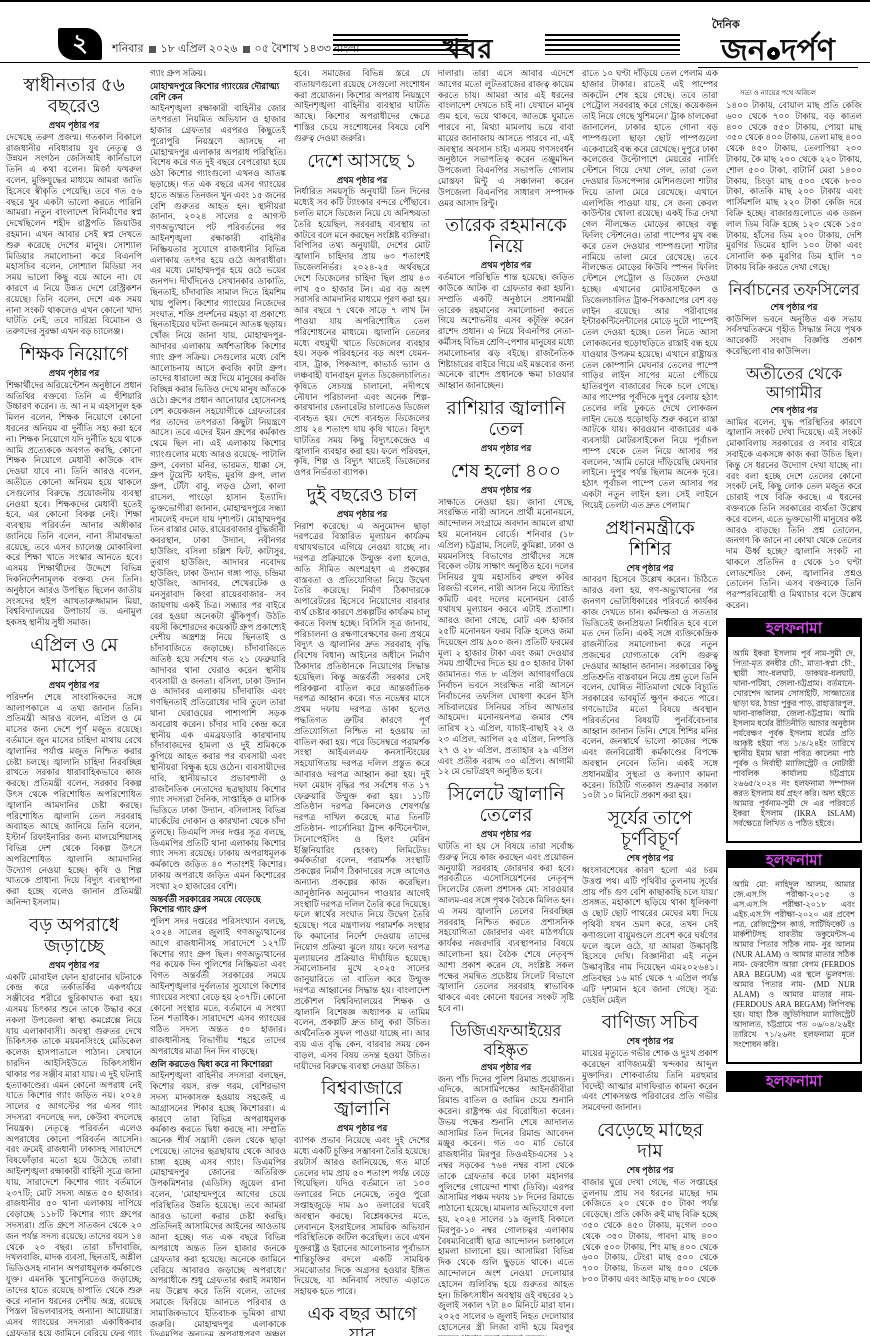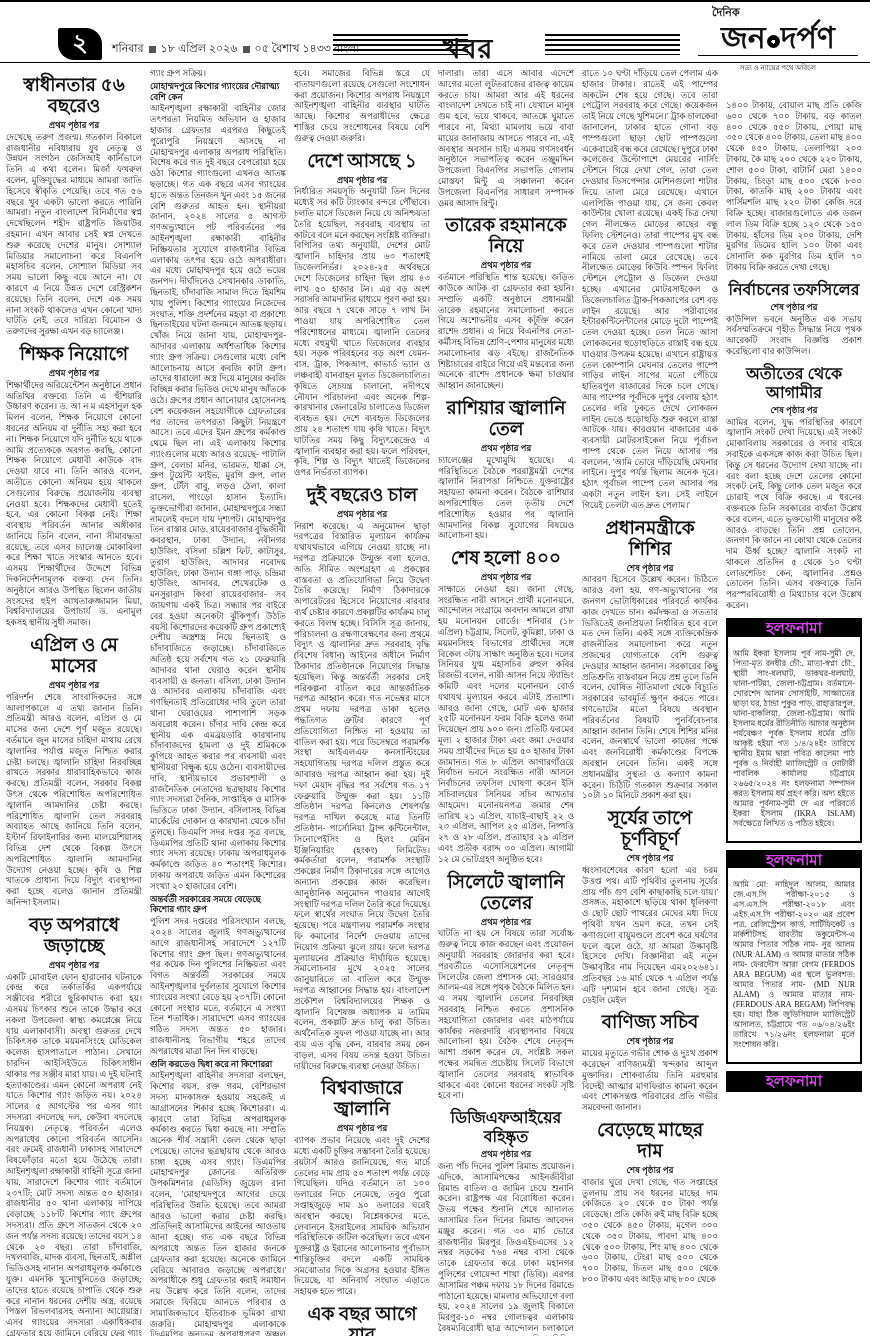--- a/index.html
+++ b/index.html
@@ -13,33 +13,33 @@
       display:flex;align-items:center;justify-content:center;font-family:"Liberation Sans",sans-serif;}
   #dateline{position:absolute;left:112px;top:38px;font-size:11px;white-space:nowrap;
       font-family:"Liberation Sans",sans-serif;}
   .sqsep{display:inline-block;width:7px;height:7px;background:#555;margin:0 5px;vertical-align:middle;}
   .rulestack{position:absolute;top:32px;width:135px;height:24px;
       background:repeating-linear-gradient(to bottom,#000 0 1.5px,transparent 1.5px 5px);}
   #rules-left{left:333px;}
   #rules-right{left:545px;}
   #section-title{position:absolute;left:468px;top:26px;transform:translateX(-50%);
       font-size:27px;font-weight:bold;letter-spacing:1px;}
-  #masthead{position:absolute;right:12px;top:2px;width:160px;text-align:center;}
+  #masthead{position:absolute;right:12px;top:14px;width:160px;text-align:center;}
   #masthead .pre{font-size:11px;font-weight:bold;text-align:left;margin-left:14px;}
   #masthead .name{font-size:30px;font-weight:bold;line-height:30px;white-space:nowrap;}
   #masthead .emblem{display:inline-block;width:13px;height:13px;border-radius:50%;
       background:radial-gradient(circle at 50% 50%,#fff 0 2px,#000 2px);vertical-align:middle;margin:0 1px;}
-  #masthead .tagline{font-size:7px;border-top:1px solid #000;margin-top:2px;padding-top:6px;}
+  #masthead .tagline{font-size:7px;border-top:1px solid #000;margin-top:2px;padding-top:19px;}
   #header-rule{position:absolute;left:0;top:60px;width:870px;border-top:1.5px solid #000;}
   
   #cols{position:absolute;left:6px;top:66px;width:858px;height:1268px;display:flex;gap:8px;}
   .col{width:136px;height:1268px;overflow:hidden;text-align:justify;
        font-size:8.6px;line-height:10.8px;}
   .col-offset{padding-top:32px;box-sizing:border-box;}
-  .headline{font-weight:bold;text-align:center;font-size:18.5px;line-height:21px;
+  .headline{font-weight:normal;text-align:center;font-size:18.5px;line-height:21px;
       margin:7px 0 3px 0;text-align:center;letter-spacing:0;}
   .headline.small{font-size:16px;line-height:19px;}
   .contlabel{font-weight:bold;font-size:8.6px;margin:0 0 1px 0;text-align:center;}
   .para{margin:0 0 2px 0;}
   .subhead{font-weight:bold;margin:2px 0 1px 0;text-align:left;}
   .notice{border:2px solid #000;margin:7px 0 6px 0;}
   .notice-title{background:#000;color:#d946ef;text-align:center;font-weight:bold;
       font-size:15px;padding:3px 0;}
   .notice-body{padding:12px 5px;font-size:8px;line-height:10px;text-align:justify;}
 </style>
@@ -104,21 +104,20 @@
         <div class="para">ব্যাপক প্রভাব নিয়েছে এবং দুই দেশের মধ্যে একটি চুক্তির সম্ভাবনা তৈরি হয়েছে। রয়টার্স আরও জানিয়েছে, গত মার্চে তেলের দাম প্রায় ৫০ শতাংশ পর্যন্ত বেড়ে গিয়েছিল। যদিও বর্তমানে তা ১০০ ডলারের নিচে নেমেছে, তবুও পুরো সপ্তাহজুড়ে দাম ৯০ ডলারের ঘরেই অবস্থান করছে। বিশ্লেষকদের মতে, লেবাননে ইসরাইলের সামরিক অভিযান পরিস্থিতিকে জটিল করেছিল। তবে এখন যুক্তরাষ্ট্র ও ইরানের আলোচনার পূর্বাভাস শান্তিচুক্তির বদলে একটি সাময়িক সমঝোতার দিকে অগ্রসর হওয়ার ইঙ্গিত দিয়েছে, যা অনিবার্য সংঘাত এড়াতে সহায়ক হতে পারে।</div>
         <div class="headline">এক বছর আগে যার</div>
       </div>
     <div class="col">
         <div class="para">দালারা। তারা এসে আবার এদেশে আগের মতো লুটতরাজের রাজত্ব কায়েম করতে চায়। আমরা আর এই ধরনের বাংলাদেশ দেখতে চাই না। যেখানে মানুষ গুম হবে, ভয়ে থাকবে, আতঙ্কে ঘুমাতে পারবে না, মিথ্যা মামলায় ভয়ে বাবা মায়ের জানাজায় আসতে পারবে না, এই অবস্থার অবসান চাই। এসময় গণসংবর্ধন অনুষ্ঠানে সভাপতিত্ব করেন তঞ্জুমদ্দিন উপজেলা বিএনপির সভাপতি গোলাম মোস্তফা মিন্টু এ সঞ্চালনা করেন উপজেলা বিএনপির সাধারণ সম্পাদক ওমর আসাদ রিন্টু।</div>
         <div class="headline">তারেক রহমানকে নিয়ে</div>
         <div class="contlabel">প্রথম পৃষ্ঠার পর</div>
         <div class="para">বর্তমানে পরিস্থিতি শান্ত হয়েছে। জড়িত কাউকে আটক বা গ্রেফতার করা হয়নি। সম্প্রতি একটি অনুষ্ঠানে প্রধানমন্ত্রী তারেক রহমানের সমালোচনা করতে গিয়ে অশোভনীয় এসব কটূক্তি করেন রাশেদ প্রধান। এ নিয়ে বিএনপির নেতা-কর্মীসহ বিভিন্ন শ্রেণি-পেশার মানুষের মধ্যে সমালোচনার ঝড় বইছে। রাজনৈতিক শিষ্টাচারের বাইরে গিয়ে এই মন্তব্যের জন্য অনেকে রাশেদ প্রধানকে ক্ষমা চাওয়ার আহ্বান জানাচ্ছেন।</div>
         <div class="headline">রাশিয়ার জ্বালানি তেল</div>
         <div class="contlabel">প্রথম পৃষ্ঠার পর</div>
-        <div class="para">চ্যালেঞ্জের মুখোমুখি হয়েছে। এ পরিস্থিতিতে বৈঠকে পররাষ্ট্রমন্ত্রী দেশের জ্বালানি নিরাপত্তা নিশ্চিতে যুক্তরাষ্ট্রের সহায়তা কামনা করেন। বৈঠকে রাশিয়ার অপরিশোধিত তেল তৃতীয় দেশে পরিশোধিত হওয়ার পর জ্বালানি আমদানির বিকল্প সুযোগের বিষয়েও আলোচনা হয়।</div>
         <div class="headline">শেষ হলো ৪০০</div>
         <div class="contlabel">প্রথম পৃষ্ঠার পর</div>
         <div class="para">সাক্ষাতে নেওয়া হয়। জানা গেছে, সংরক্ষিত নারী আসনে প্রার্থী মনোনয়নে, আন্দোলন সংগ্রামে অবদান আমলে রাখা হয় মনোনয়ন বোর্ডে। শনিবার (১৮ এপ্রিল) চট্টগ্রাম, সিলেট, কুমিল্লা, ঢাকা ও ময়মনসিংহ বিভাগের প্রার্থীদের সঙ্গে বিকেল ৩টায় সাক্ষাৎ অনুষ্ঠিত হবে। দলের সিনিয়র যুগ্ম মহাসচিব রুহুল কবির রিজভী বলেন, নারী আসন নিয়ে স্ট্যান্ডিং কমিটি এবং দলের মনোনয়ন বোর্ড যথাযথ মূল্যায়ন করবে এটাই প্রত্যাশা। আরও জানা গেছে, মোট এক হাজার ২৫টি মনোনয়ন ফরম বিক্রি হলেও জমা দিয়েছেন প্রায় ৯০০ জন। প্রতিটি ফরমের মূল্য ২ হাজার টাকা এবং জমা দেওয়ার সময় প্রার্থীদের দিতে হয় ৫০ হাজার টাকা জামানত। গত ৮ এপ্রিল আগারগাঁওয়ে নির্বাচন ভবনে সংরক্ষিত নারী আসনে নির্বাচনের তফসিল ঘোষণা করেন ইসি সচিবালয়ের সিনিয়র সচিব আখতার আহমেদ। মনোনয়নপত্র জমার শেষ তারিখ ২১ এপ্রিল, যাচাই-বাছাই ২২ ও ২৩ এপ্রিল, আপিল ২৫ এপ্রিল, নিষ্পত্তি ২৭ ও ২৮ এপ্রিল, প্রত্যাহার ২৯ এপ্রিল এবং প্রতীক বরাদ্দ ৩০ এপ্রিল। আগামী ১২ মে ভোটগ্রহণ অনুষ্ঠিত হবে।</div>
         <div class="headline">সিলেটে জ্বালানি তেলের</div>
         <div class="contlabel">প্রথম পৃষ্ঠার পর</div>
         <div class="para">ঘাটতি না হয় সে বিষয়ে তারা সর্বোচ্চ গুরুত্ব নিয়ে কাজ করছেন এবং প্রয়োজন অনুযায়ী সরবরাহ জোরদার করা হবে। পরবর্তীতে এসোসিয়েশনের নেতৃবৃন্দ সিলেটের জেলা প্রশাসক মো: সারওয়ার আলম-এর সঙ্গে পৃথক বৈঠকে মিলিত হন। এ সময় জ্বালানি তেলের নিরবচ্ছিন্ন সরবরাহ নিশ্চিত করতে প্রশাসনিক সহযোগিতা জোরদার এবং মাঠপর্যায়ে কার্যকর নজরদারি ব্যবস্থাপনার বিষয়ে আলোচনা হয়। বৈঠক শেষে নেতৃবৃন্দ আশা প্রকাশ করেন যে, সংশ্লিষ্ট সকল পক্ষের সমন্বিত প্রচেষ্টায় সিলেট বিভাগে জ্বালানি তেলের সরবরাহ স্বাভাবিক থাকবে এবং কোনো ধরনের সংকট সৃষ্টি হবে না।</div>
         <div class="headline small">ডিজিএফআইয়ের বহিষ্কৃত</div>
         <div class="contlabel">প্রথম পৃষ্ঠার পর</div>
         <div class="para">জন্য পাঁচ দিনের পুলিশ রিমান্ড প্রয়োজন। এদিকে, আসামিপক্ষের আইনজীবীরা রিমান্ড বাতিল ও জামিন চেয়ে শুনানি করেন। রাষ্ট্রপক্ষ এর বিরোধিতা করেন। উভয় পক্ষের শুনানি শেষে আদালত আসামির তিন দিনের রিমান্ড আবেদন মঞ্জুর করেন। গত ৩০ মার্চ ভোরে রাজধানীর মিরপুর ডিওএইচএসের ১২ নম্বর সড়কের ৭৬৪ নম্বর বাসা থেকে তাকে গ্রেফতার করে ঢাকা মহানগর পুলিশের গোয়েন্দা শাখা (ডিবি)। এরপর আসামির পঞ্চম দফায় ১৮ দিনের রিমান্ডে পাঠানো হয়েছে। মামলার অভিযোগে বলা হয়, ২০২৪ সালের ১৯ জুলাই বিকালে মিরপুর-১০ নম্বর গোলচত্বর এলাকায় বৈষম্যবিরোধী ছাত্র আন্দোলন চলাকালে হামলা চালানো হয়। আসামিরা বিভিন্ন দিক থেকে গুলি ছুড়তে থাকে। এতে আন্দোলনে অংশ নেওয়া দেলোয়ার হোসেন গুলিবিদ্ধ হয়ে গুরুতর আহত হন। চিকিৎসাধীন অবস্থায় ওই বছরের ২১ জুলাই সকাল ৭টা ৪০ মিনিটে মারা যান। ২০২৫ সালের ৬ জুলাই নিহত দেলোয়ার হোসেনের স্ত্রী লিজা বাদী হয়ে মিরপুর মডেল থানায় হত্যা মামলা করেন।</div>
       </div>

